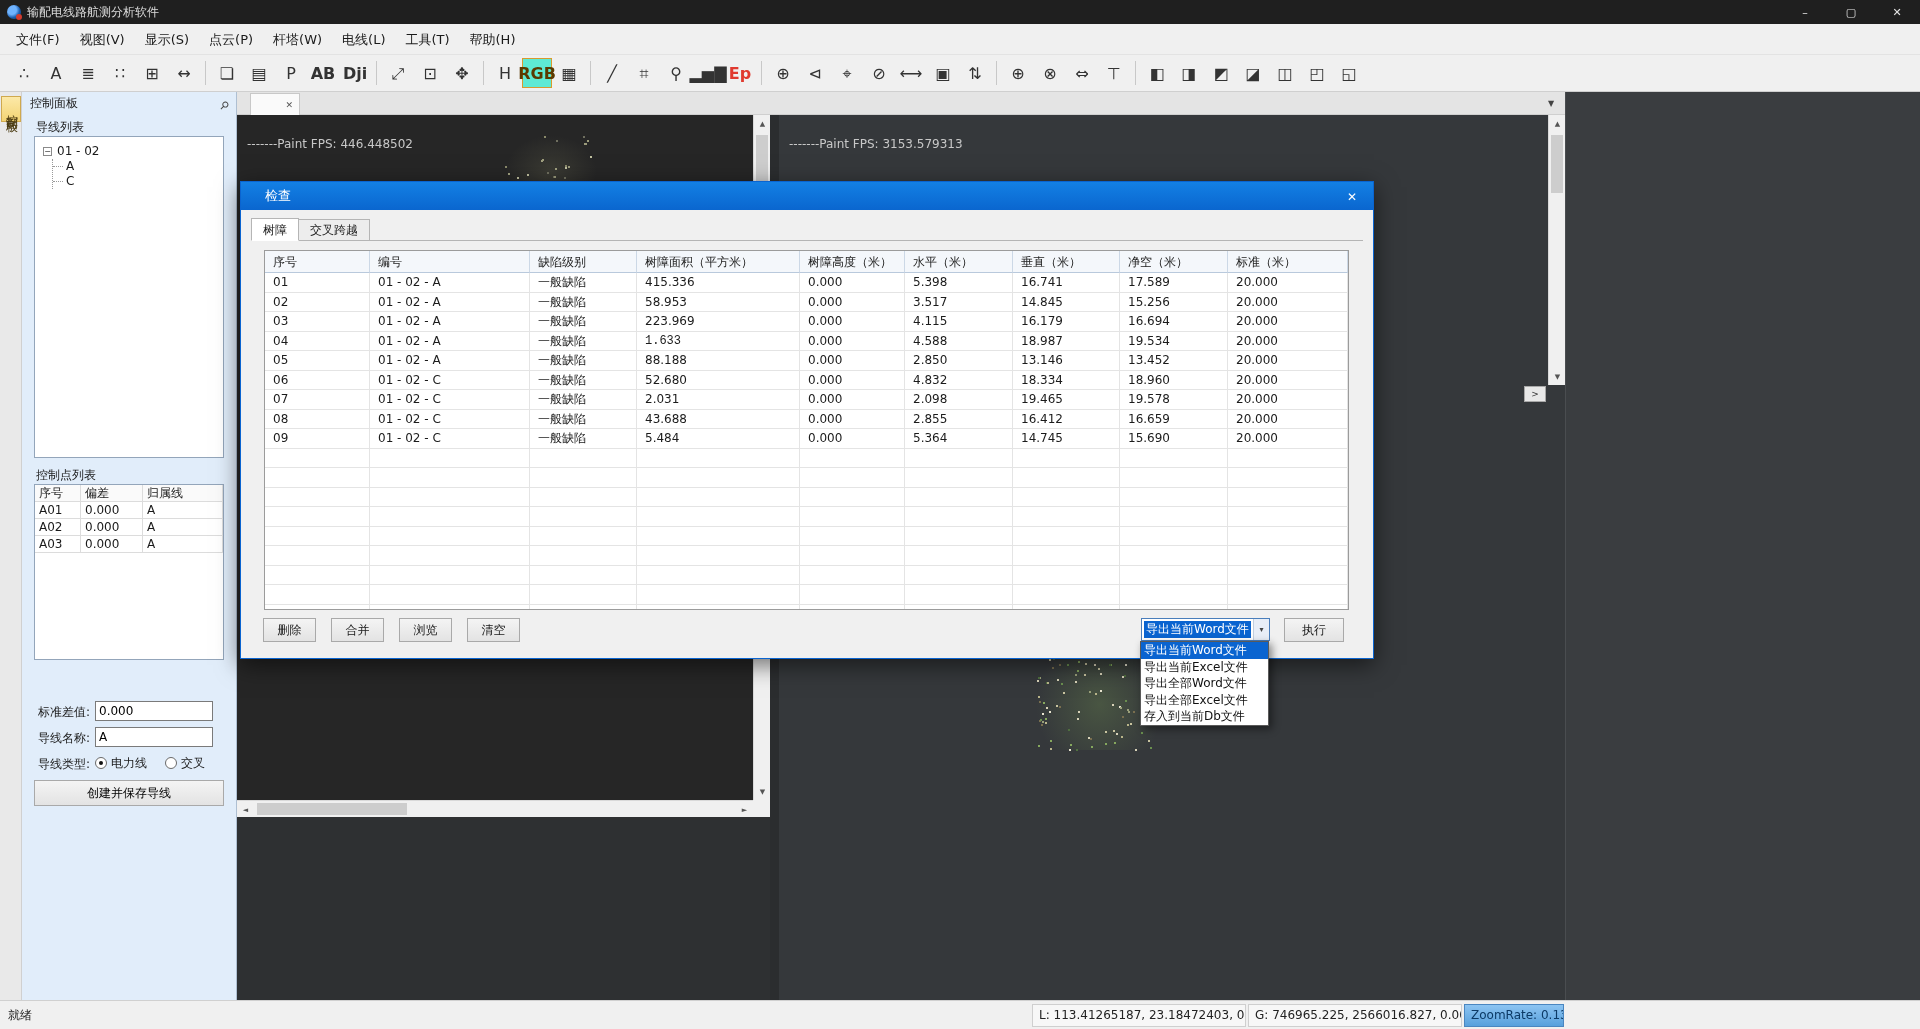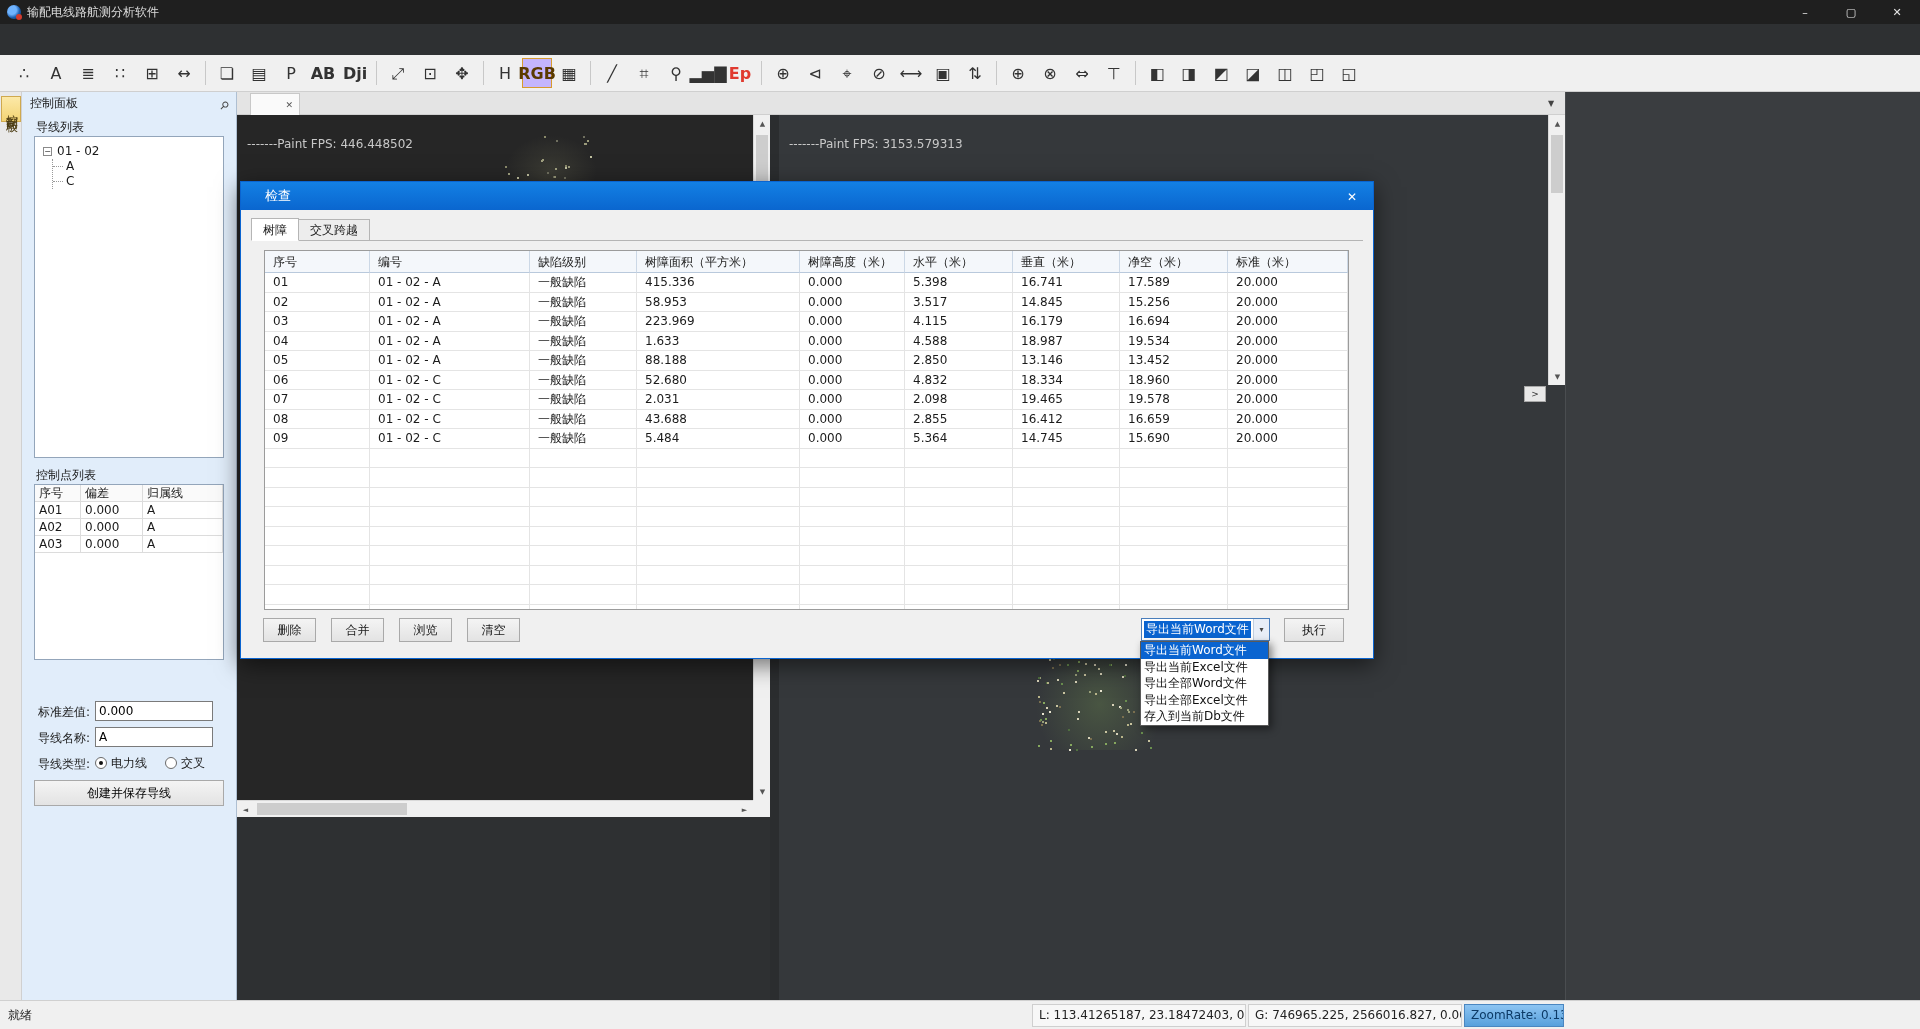--- a/index.html
+++ b/index.html
@@ -16,21 +16,21 @@
   .win-btn { width:46px; height:24px; display:flex; align-items:center; justify-content:center; font-size:11px; color:#e6e6e6; }
 
   
   #menubar { position:absolute; left:0; top:24px; width:1920px; height:31px; background:#f0f0f0; display:flex; align-items:center; padding-left:6px; border-bottom:1px solid #e3e3e3; }
   .menu-item { padding:0 10px; height:31px; line-height:31px; font-size:13px; color:#1a1a1a; }
 
   
   #toolbar { position:absolute; left:0; top:55px; width:1920px; height:37px; background:#f0f0f0; border-bottom:1px solid #cfcfcf; display:flex; align-items:center; padding-left:8px; }
   .tb-btn { width:30px; height:30px; margin:0 1px; display:flex; align-items:center; justify-content:center; font-size:16px; color:#333; border:1px solid transparent; }
   .tb-text { font-size:16px; font-weight:bold; letter-spacing:0; }
-  .tb-active { background:#c4b5fd; border:1px solid #d89b2e; color:#5a3a00; }
+  .tb-active { background:#5eead4; border:1px solid #d89b2e; color:#5a3a00; }
   .tb-sep { width:1px; height:24px; background:#c8c8c8; margin:0 5px; }
 
   
   #siderail { position:absolute; left:0; top:92px; width:22px; height:908px; background:#e9e9e9; border-right:1px solid #d0d0d0; }
   .rail-tab { position:absolute; left:1px; top:4px; width:20px; padding:8px 0; background:linear-gradient(#fce9a8,#f3d474); border:1px solid #cfa94f; writing-mode:vertical-rl; text-align:center; font-size:12px; color:#4a3a10; letter-spacing:2px; }
 
   
   #controlpanel { position:absolute; left:22px; top:92px; width:215px; height:908px; background:#e1edfa; border-right:1px solid #aebfd2; font-size:12px; color:#1a1a1a; }
   .cp-header { position:absolute; left:0; top:0; width:100%; height:22px; line-height:22px; padding-left:8px; }
   .pin { position:absolute; right:8px; top:3px; transform:rotate(45deg); font-size:11px; color:#444; }
@@ -118,20 +118,30 @@
   <div id="titlebar">
     <div class="app-icon"></div>
     <span class="title-text">输配电线路航测分析软件</span>
     <div class="win-controls">
       <div class="win-btn">–</div>
       <div class="win-btn">▢</div>
       <div class="win-btn win-close">✕</div>
     </div>
   </div>
 
+  <div id="menubar">
+      <div class="menu-item">文件(F)</div>
+      <div class="menu-item">视图(V)</div>
+      <div class="menu-item">显示(S)</div>
+      <div class="menu-item">点云(P)</div>
+      <div class="menu-item">杆塔(W)</div>
+      <div class="menu-item">电线(L)</div>
+      <div class="menu-item">工具(T)</div>
+      <div class="menu-item">帮助(H)</div>
+    </div>
 
   <div id="toolbar">
       <div class="tb-btn">∴</div>
       <div class="tb-btn">A</div>
       <div class="tb-btn">≣</div>
       <div class="tb-btn">∷</div>
       <div class="tb-btn">⊞</div>
       <div class="tb-btn">↔</div>
       <div class="tb-sep"></div>
       <div class="tb-btn">❏</div>
@@ -337,21 +347,21 @@
           <div class="dt-cell" style="width: 105px;">0.000</div>
           <div class="dt-cell" style="width: 108px;">4.115</div>
           <div class="dt-cell" style="width: 107px;">16.179</div>
           <div class="dt-cell" style="width: 108px;">16.694</div>
           <div class="dt-cell dt-flex">20.000</div>
         </div>
         <div class="dt-row">
           <div class="dt-cell" style="width: 105px;">04</div>
           <div class="dt-cell" style="width: 160px;">01 - 02 - A</div>
           <div class="dt-cell" style="width: 107px;">一般缺陷</div>
-          <div class="dt-cell" style="width: 163px;">1.633</div>
+          <div class="dt-cell" style="width: 163px; font-family: Liberation Mono, monospace;">1.633</div>
           <div class="dt-cell" style="width: 105px;">0.000</div>
           <div class="dt-cell" style="width: 108px;">4.588</div>
           <div class="dt-cell" style="width: 107px;">18.987</div>
           <div class="dt-cell" style="width: 108px;">19.534</div>
           <div class="dt-cell dt-flex">20.000</div>
         </div>
         <div class="dt-row">
           <div class="dt-cell" style="width: 105px;">05</div>
           <div class="dt-cell" style="width: 160px;">01 - 02 - A</div>
           <div class="dt-cell" style="width: 107px;">一般缺陷</div>

